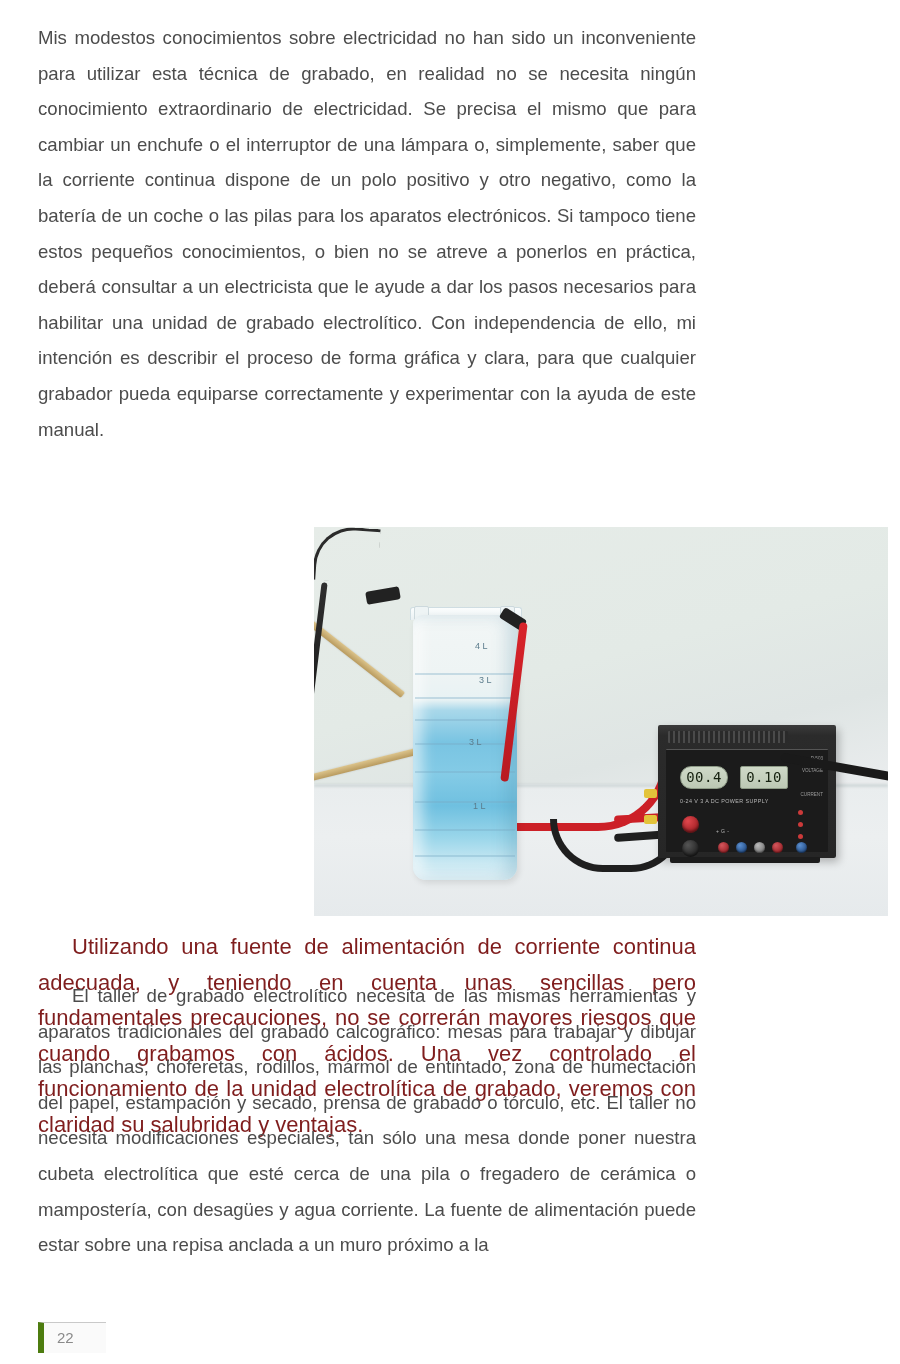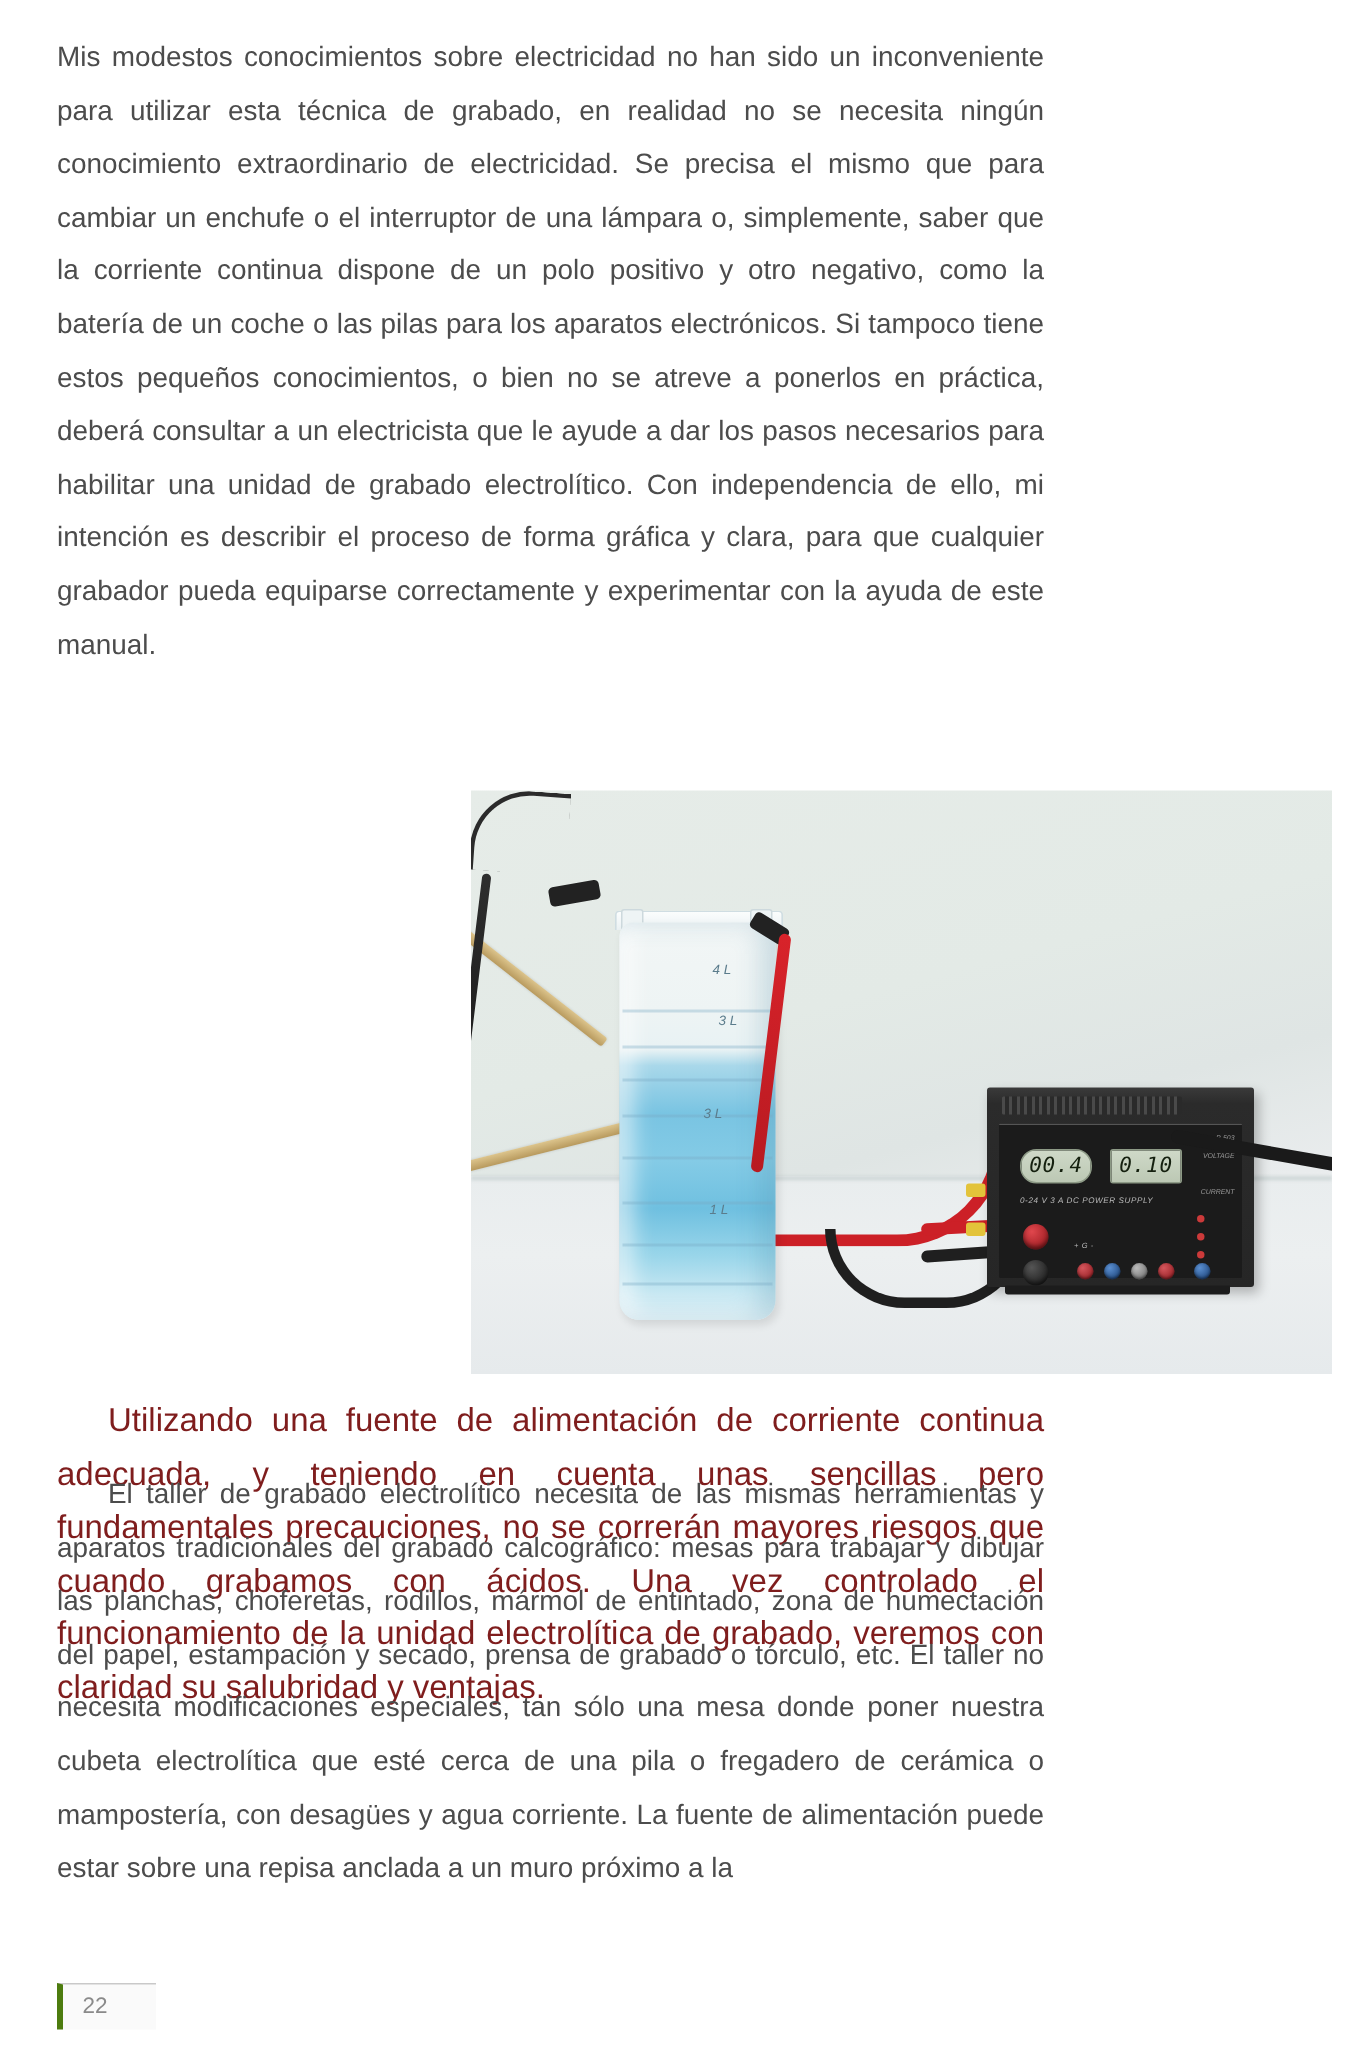--- a/index.html
+++ b/index.html
@@ -47,21 +47,20 @@
     position:absolute;left:712px;top:962px;width:180px;
     font-size:13.5px;line-height:18.6px;color:#5a5a5a;
     text-align:left;
   }
 
   
   .photo{
     position:absolute;left:314px;top:527px;width:574px;height:389px;
     overflow:hidden;
     background:linear-gradient(165deg,#e6ece8 0%,#e3eae6 38%,#dfe5e4 58%,#e9eced 74%,#eceff0 100%);
-    font-style:italic;
   }
   
   .floor{
     position:absolute;left:0;top:66%;width:100%;height:34%;
     background:linear-gradient(180deg,#e9edee 0%,#eceff0 40%,#e6eaec 100%);
   }
   .floor:before{
     content:"";position:absolute;left:0;top:0;width:100%;height:3px;
     background:rgba(190,200,200,.55);filter:blur(1.2px);
   }
@@ -198,21 +197,21 @@
   }
   .clip-yellow{
     position:absolute;width:13px;height:9px;background:#e3c33a;border-radius:2px;
   }
   .cy1{left:330px;top:262px;}
   .cy2{left:330px;top:288px;}
 
   
   .pagenum-box{
     position:absolute;left:38px;top:1322px;width:62px;height:30px;
-    border-left:4px solid #4d7c0f;border-top:1px solid #c9c9c9;
+    border-left:6px solid #4d7c0f;border-top:1px solid #c9c9c9;
     background:#fafafa;
   }
   .pagenum{
     position:absolute;left:13px;top:6px;
     font-size:15px;color:#8a8a8a;
   }
 </style>
 </head>
 <body>
 

